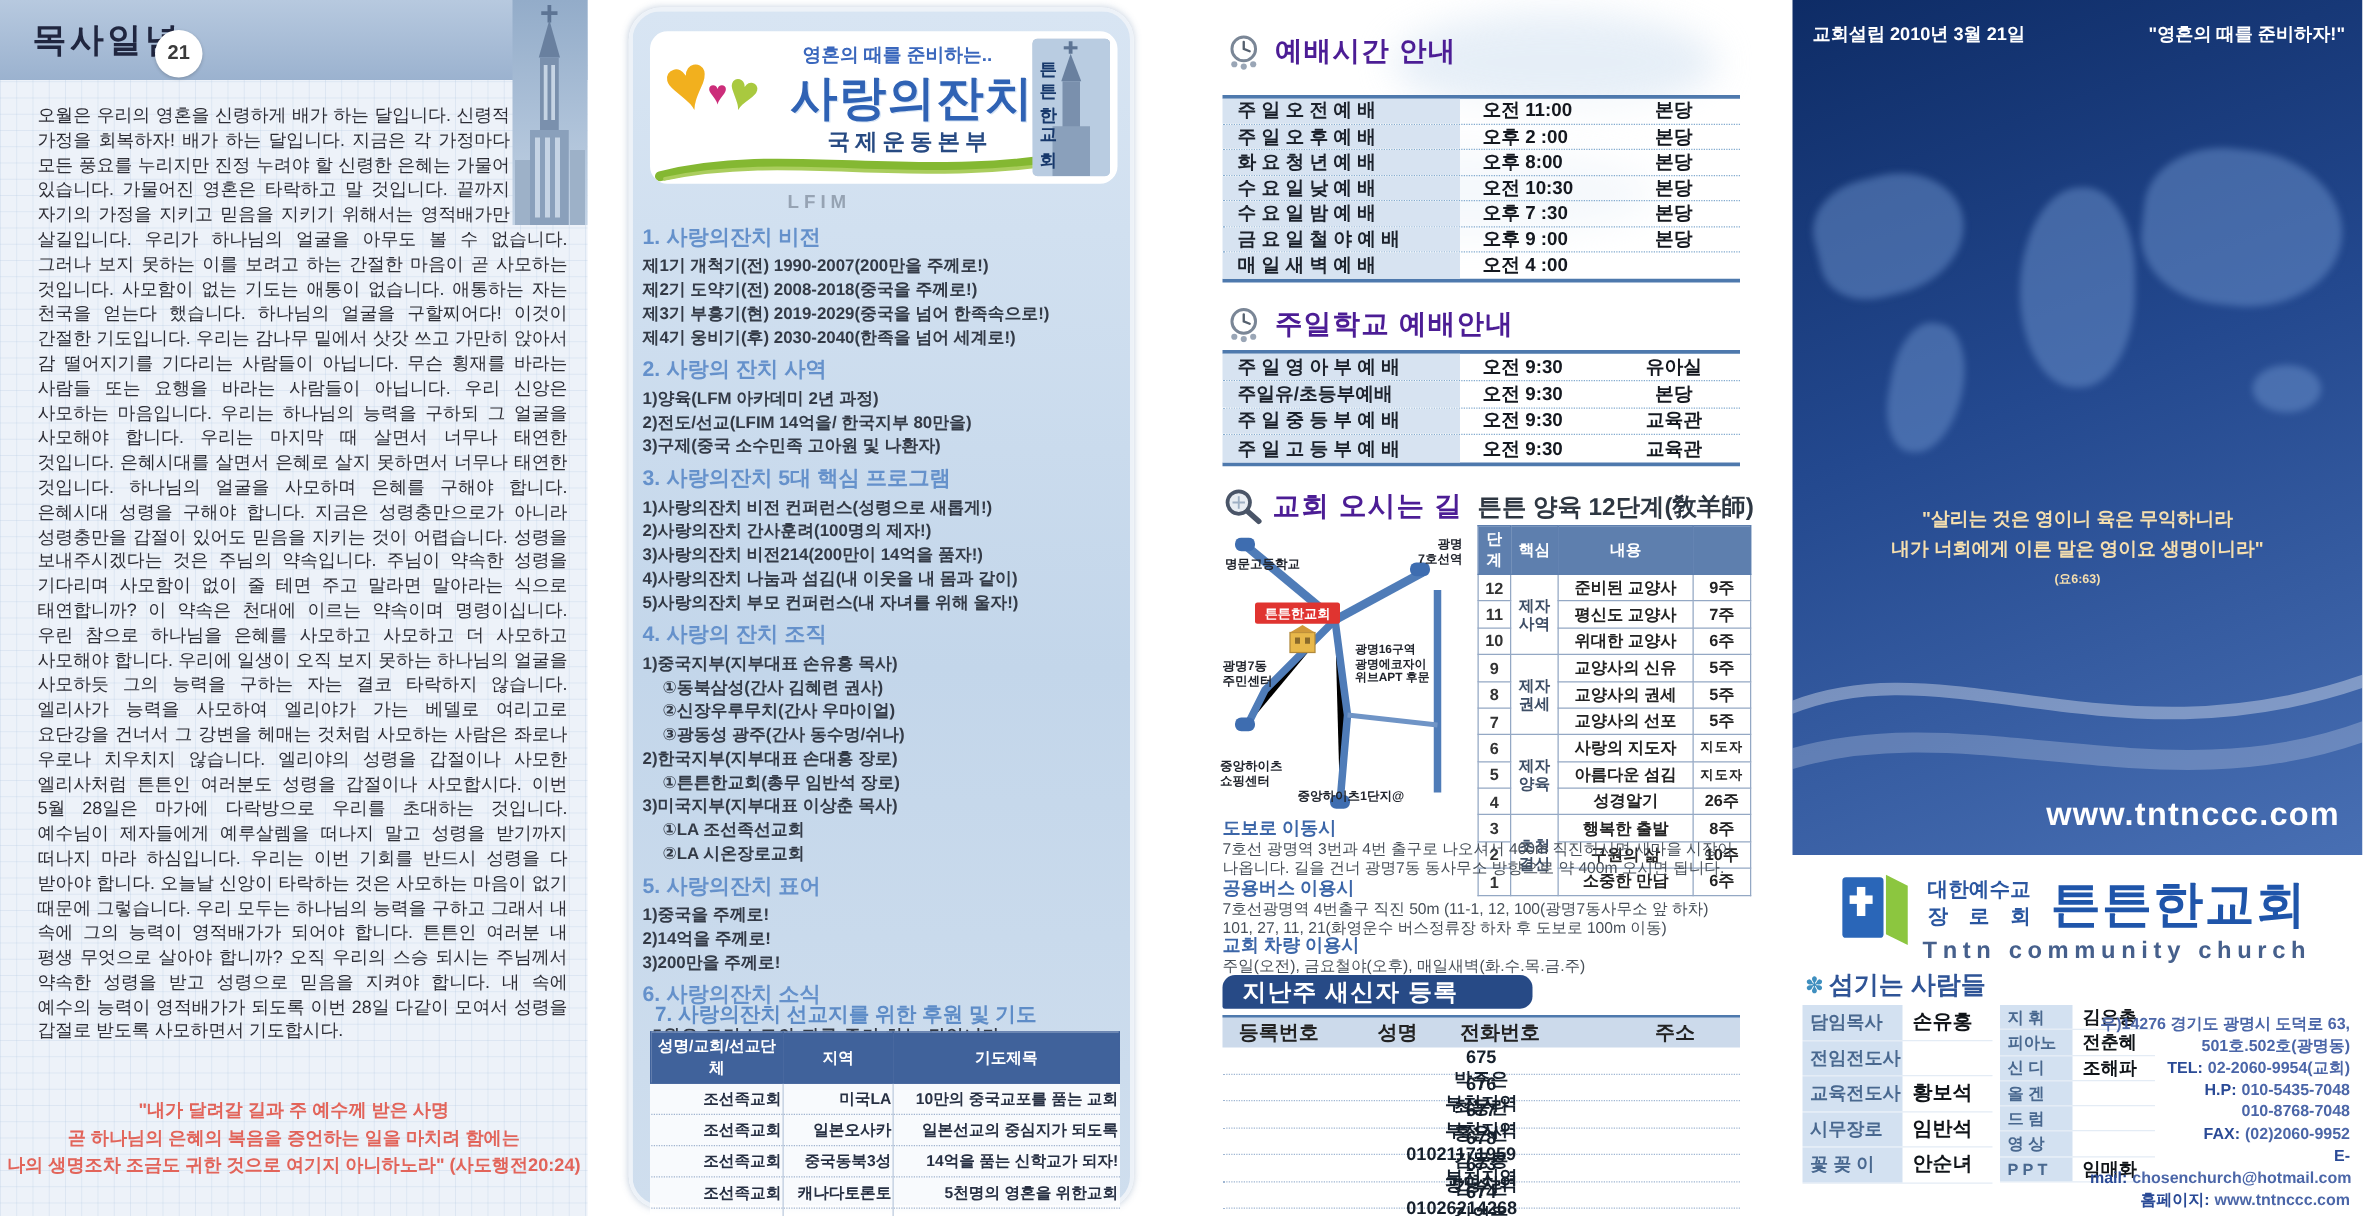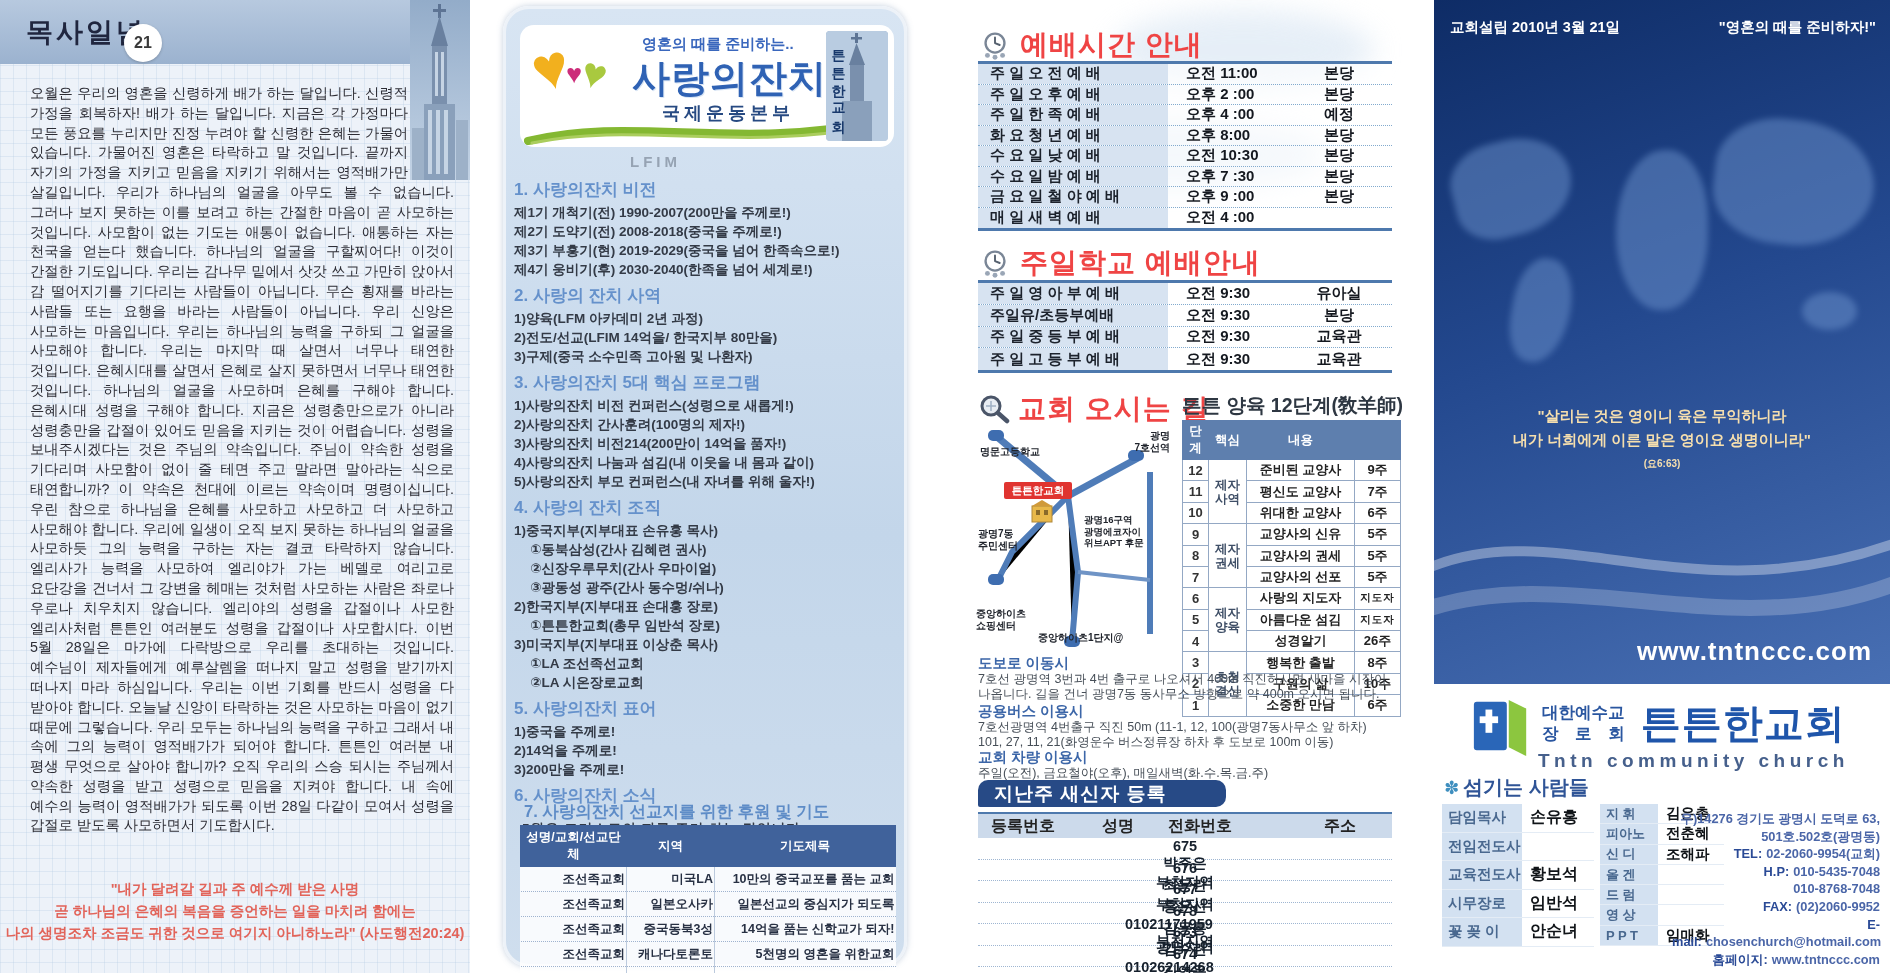--- a/index.html
+++ b/index.html
@@ -61,21 +61,21 @@
   .stable th { background:#40629b; color:#fff; font-weight:700; padding:3px 1px; font-size:12.5px;
                border:1px solid #40629b; }
   .stable td { border-bottom:1px dotted #9fb3cf; border-left:1px solid #bccadd; text-align:right;
                color:#273043; font-weight:700; padding:3.5px 1px; }
   .stable td:first-child { border-left:none; }
 
   
   .p3 { position:absolute; left:964px; top:0; width:440px; height:973px; background:#fff; }
   .p3-cloud { position:absolute; border-radius:50%; background:#dce8f4; filter:blur(14px); opacity:.7; }
   .sec-title { position:absolute; display:flex; align-items:center; gap:8px;
-               font-size:28px; font-weight:800; color:#ef4444; letter-spacing:1px; }
+               font-size:22px; font-weight:800; color:#4c1d95; letter-spacing:1px; }
   .wtable { position:absolute; left:14px; width:414px; border-top:3px solid #4e79ad;
             border-bottom:3px solid #4e79ad; background:rgba(255,255,255,.6); }
   .wrow { display:flex; align-items:center; border-bottom:1px dotted #82aace; }
   .wrow:last-child { border-bottom:none; }
   .wt1 .wrow { height:20.5px; } .wt2 .wrow { height:21.75px; }
   .wlabel { width:190px; background:#d7e3f1; align-self:stretch; display:flex; align-items:center;
             padding-left:12px; font-size:15px; color:#1c222c; font-weight:600; }
   .wtime { width:118px; padding-left:18px; font-size:15px; font-weight:700; color:#14181f; }
   .wplace { flex:1; text-align:center; font-size:15px; color:#14181f; font-weight:600; }
 
@@ -287,35 +287,30 @@
   <div class="sec-title" style="left:14px;top:26px">
     <svg width="34" height="30" viewBox="0 0 36 30">
       <circle cx="18" cy="13" r="10" fill="#fff" stroke="#7a8696" stroke-width="2.5"></circle>
       <path d="M18,13 L18,7 M18,13 L23,15" stroke="#55606e" stroke-width="2" stroke-linecap="round"></path>
       <circle cx="10" cy="26" r="2.6" fill="#9aa6b6"></circle>
         <circle cx="18" cy="28" r="2.6" fill="#9aa6b6"></circle>
         <circle cx="26" cy="26" r="2.6" fill="#9aa6b6"></circle>
     </svg>
     <span>예배시간 안내</span>
   </div>
-  <div class="wtable wt1" style="top:61px">
+  <div class="wtable wt1" style="top:76px">
     <div class="wrow">
         <div class="wlabel">주 일 오 전 예 배</div>
         <div class="wtime">오전 11:00</div>
         <div class="wplace">본당</div>
       </div>
     <div class="wrow">
         <div class="wlabel">주 일 오 후 예 배</div>
         <div class="wtime">오후 2 :00</div>
         <div class="wplace">본당</div>
-      </div>
-    <div class="wrow">
-        <div class="wlabel">주 일 한 족 예 배</div>
-        <div class="wtime">오후 4 :00</div>
-        <div class="wplace">예정</div>
       </div>
     <div class="wrow">
         <div class="wlabel">화 요 청 년 예 배</div>
         <div class="wtime">오후 8:00</div>
         <div class="wplace">본당</div>
       </div>
     <div class="wrow">
         <div class="wlabel">수 요 일 낮 예 배</div>
         <div class="wtime">오전 10:30</div>
         <div class="wplace">본당</div>

